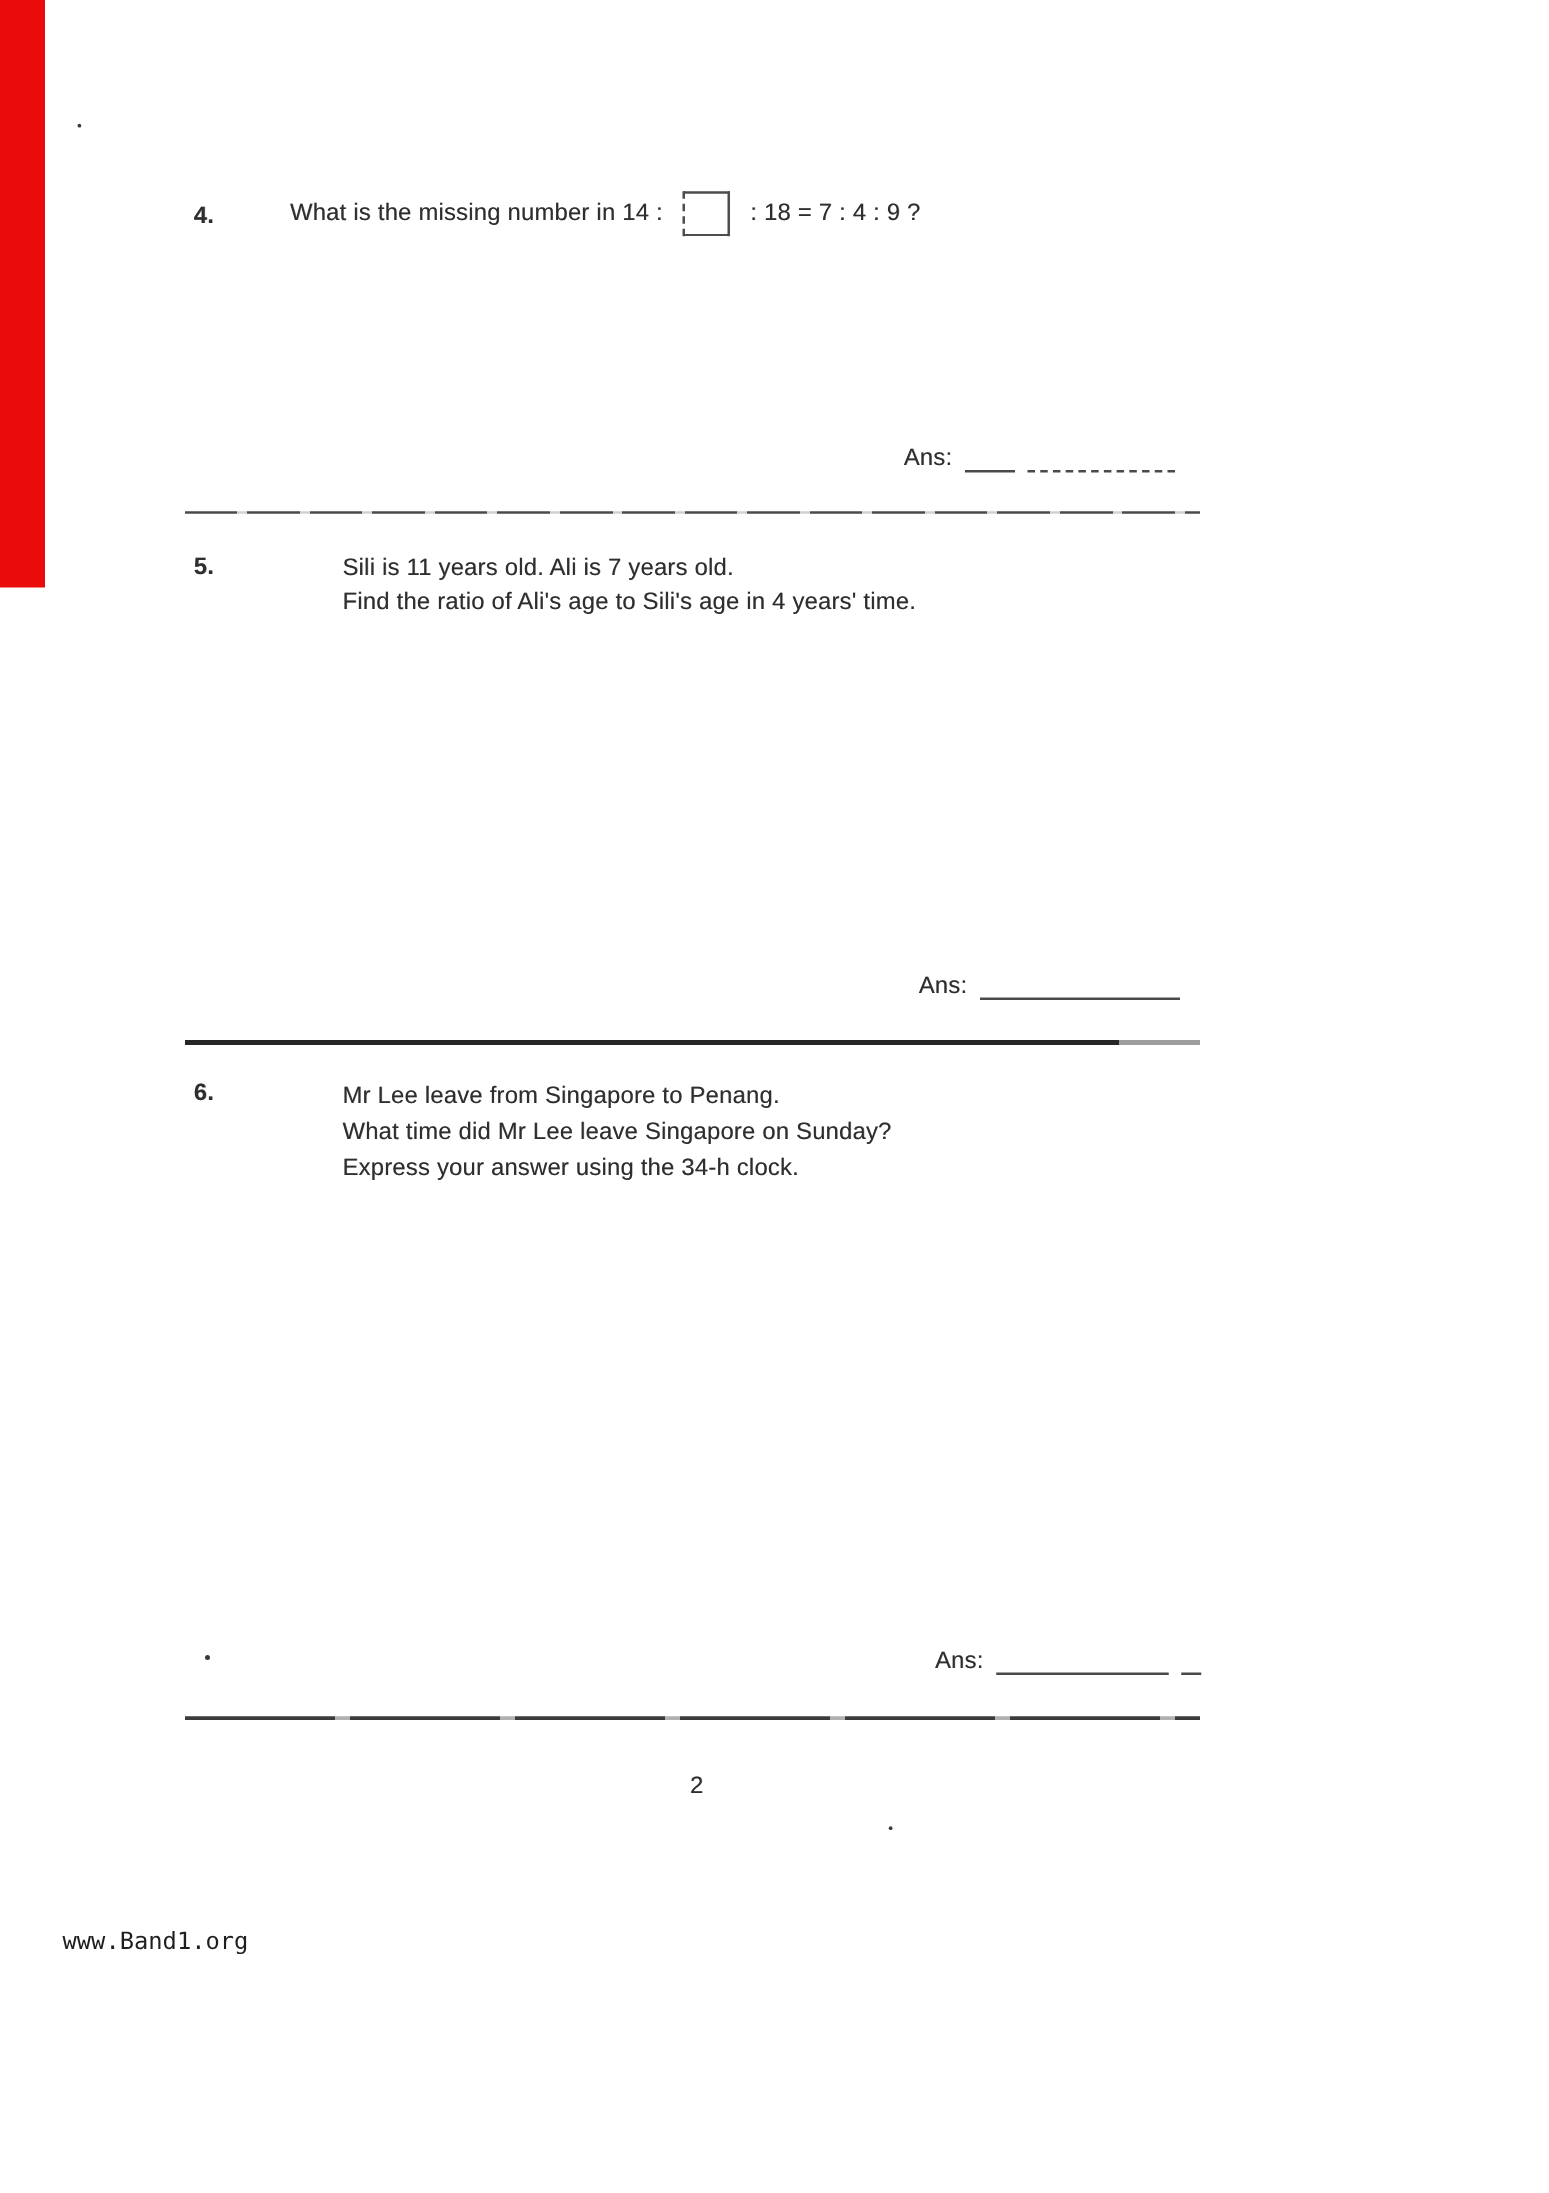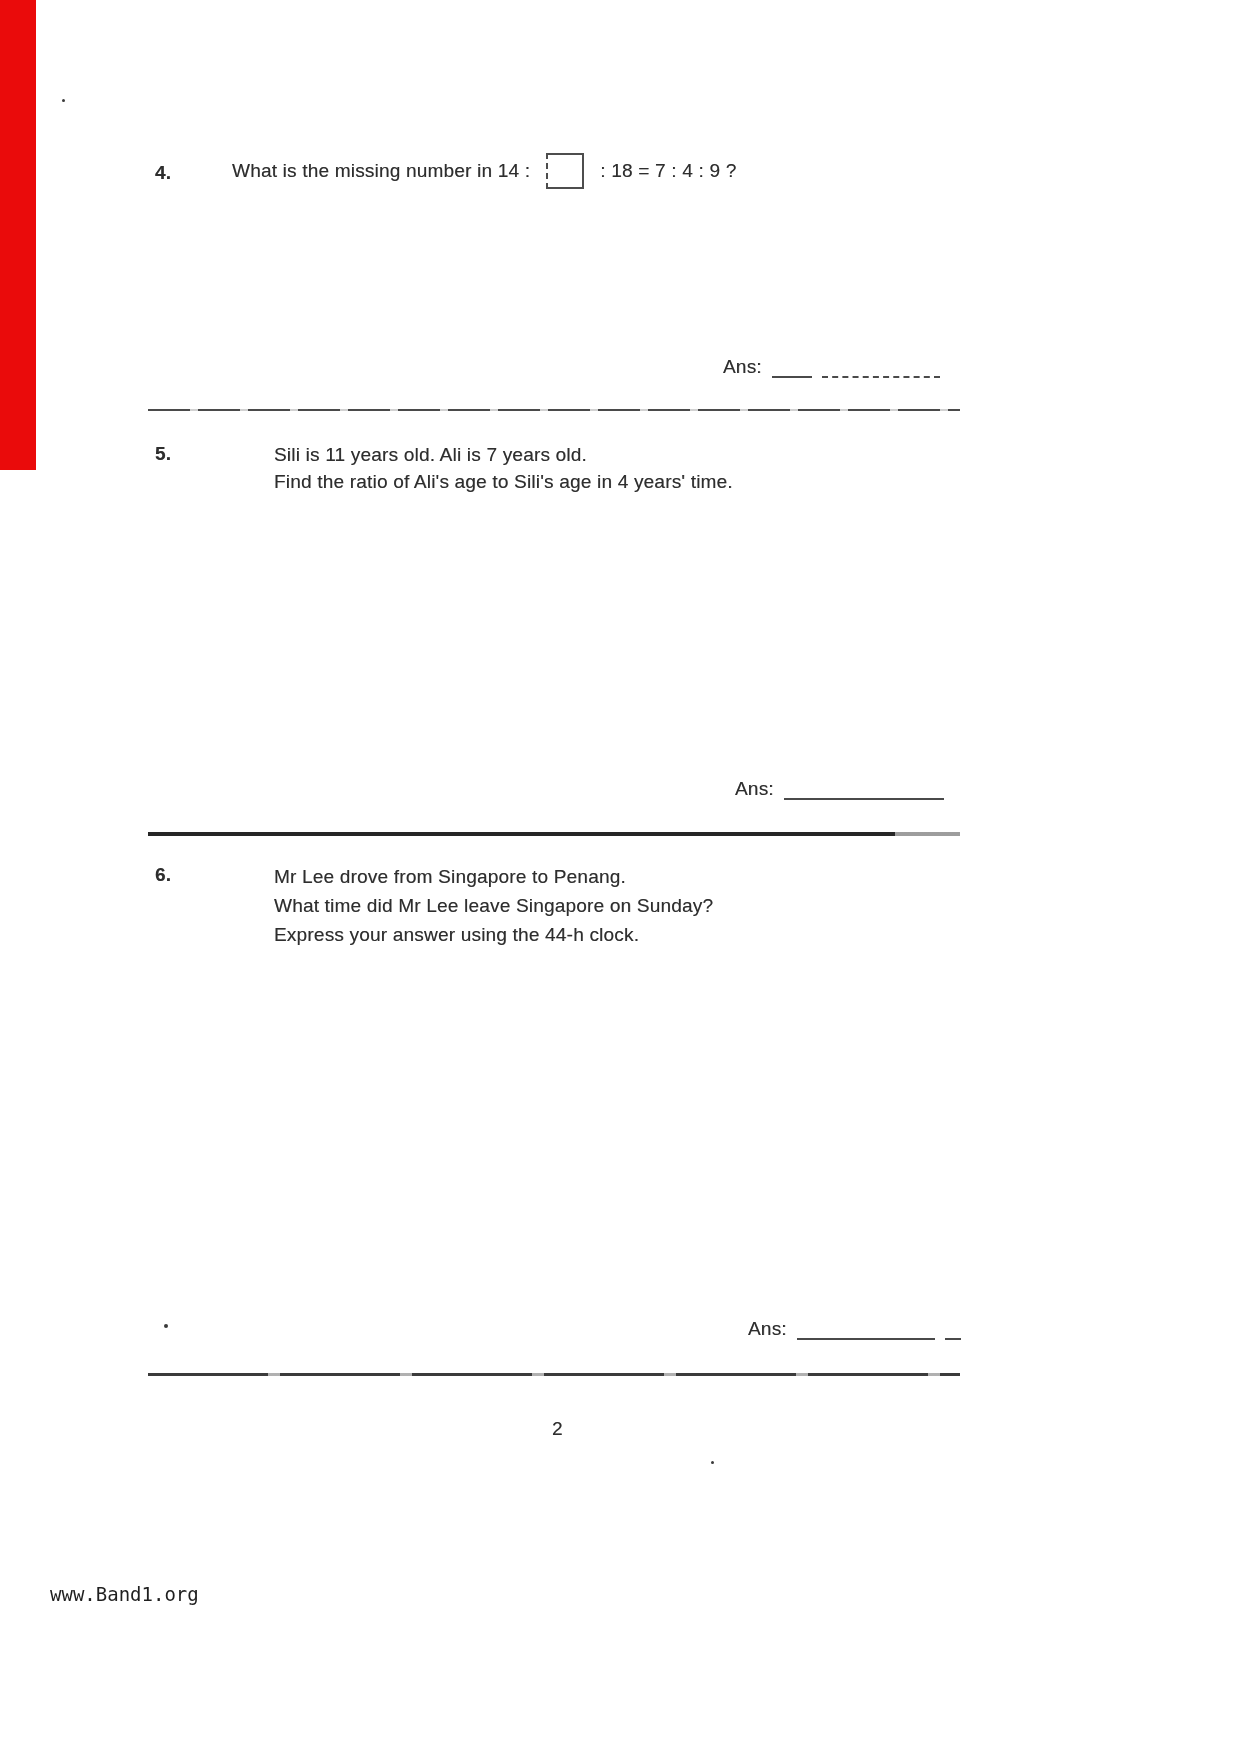--- a/index.html
+++ b/index.html
@@ -127,30 +127,30 @@
   <div class="ans-row scan-text" style="left:735px; top:778px;">
     <span>Ans:</span>
     <span class="ans-line" style="width:160px;"></span>
   </div>
 
   <div class="divider thick" style="top:832px;"></div>
 
   <div class="q-number scan-text" style="left:155px; top:864px;">6.</div>
 
   <div class="q-text q-lines scan-text" style="left:232px; top:862px; line-height:29px;">
-    <div>Mr Lee drove from Singapore to Penang.</div>
+    <div>Mr Lee leave from Singapore to Penang.</div>
     <div>What time did Mr Lee leave Singapore on Sunday?</div>
-    <div>Express your answer using the 44-h clock.</div>
+    <div>Express your answer using the 34-h clock.</div>
   </div>
 
   <div class="ans-row scan-text" style="left:748px; top:1318px;">
     <span>Ans:</span>
     <span class="ans-line" style="width:138px;"></span>
     <span class="ans-line" style="width:16px;"></span>
   </div>
 
   <div class="divider medium" style="top:1373px;"></div>
 
   <div class="page-number scan-text" style="left:552px; top:1418px;">2</div>
 
-  <div class="footer-url" style="left:50px; top:1583px;">www.Band1.org</div>
+  <div class="footer-url" style="left:50px; top:1542px;">www.Band1.org</div>
 
 </div>
 
 </body></html>

